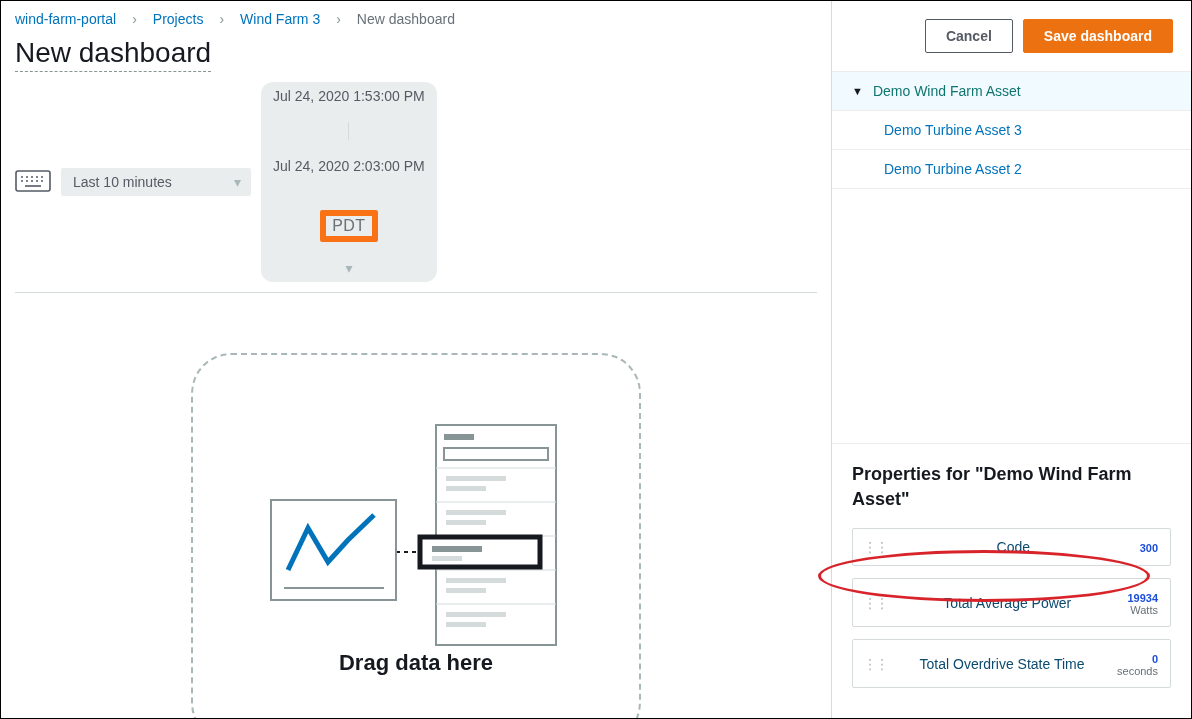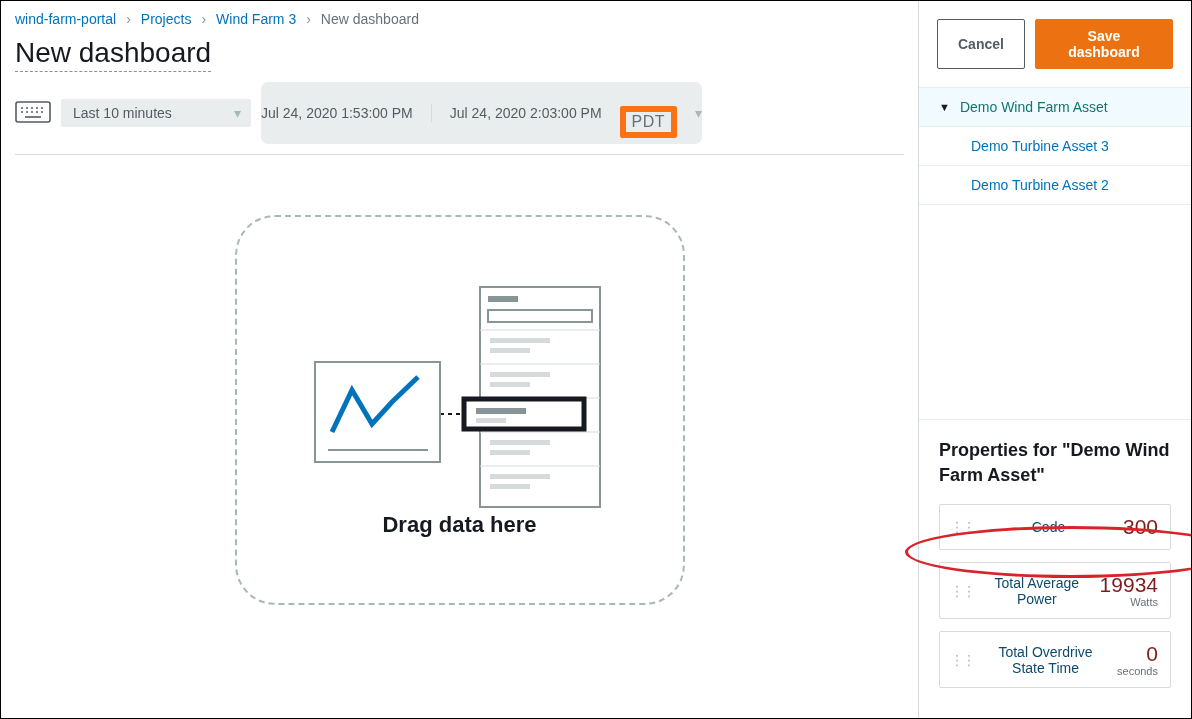--- a/index.html
+++ b/index.html
@@ -9,29 +9,29 @@
     color: #16191f;
     background: #fff;
     width: 1192px;
     height: 719px;
     overflow: hidden;
     border: 1px solid #000;
   }
   .layout { display: flex; height: 100%; }
   .main { flex: 1; padding: 10px 14px; overflow: hidden; }
   .sidebar {
-    width: 273px;
+    width: 360px;
     border-left: 1px solid #d5dbdb;
     display: flex;
     flex-direction: column;
     background: #fff;
   }
 
   
-  .breadcrumbs { display: flex; align-items: center; gap: 10px; font-size: 14px; margin-bottom: 10px; }
+  .breadcrumbs { display: flex; align-items: center; gap: 16px; font-size: 14px; margin-bottom: 10px; }
   .breadcrumbs a { color: #0073bb; text-decoration: none; cursor: pointer; }
   .breadcrumbs .chev { color: #879596; }
   .breadcrumbs .current { color: #687078; }
 
   
   .page-title {
     font-size: 28px;
     font-weight: 400;
     border-bottom: 1px dashed #879596;
     display: inline-block;
@@ -49,26 +49,27 @@
     color: #545b64;
     min-width: 190px;
     position: relative;
   }
   .range-select .caret {
     position: absolute; right: 10px; top: 50%; transform: translateY(-50%);
     color: #aab7b8;
   }
   .time-pill {
     background: #eaeded;
-    padding: 6px 0;
-    border-radius: 7px;
+    padding: 6px 12px;
+    border-radius: 12px;
     color: #545b64;
     display: flex;
     align-items: center;
     gap: 18px;
+    flex-direction: column;
   }
   .time-pill .divider { width: 1px; height: 18px; background: #d5dbdb; }
   .tz-badge {
     border: 6px solid #f97316; border-radius: 2px; padding: 1px 6px;
     font-size: 16px; color: #687078; letter-spacing: 0.5px; margin-top: 18px;
   }
   .tz-caret { color: #aab7b8; }
   .hr { height: 1px; background: #d5dbdb; border: none; margin-top: 6px; }
 
   
@@ -132,21 +133,21 @@
     padding: 10px 12px 10px 10px;
     margin-bottom: 12px;
     display: flex; align-items: center; gap: 10px;
     position: relative;
     background: #fff;
     cursor: grab;
   }
   .grip { color: #aab7b8; display: flex; flex-direction: column; line-height: 6px; font-size: 14px; letter-spacing: -2px; user-select: none; }
   .prop-name { flex: 1; font-size: 14px; color: #0c4a6e; text-align: center; }
   .prop-val { text-align: right; }
-  .prop-val .num { font-size: 21px; color: #7f1d1d; }
+  .prop-val .num { font-size: 11px; color: #1d4ed8; font-weight: bold; }
   .prop-val .unit { font-size: 11px; color: #687078; display: block; margin-top: -1px; }
 
   .highlight-ring {
     position: absolute;
     border: 3px solid #d8232a;
     border-radius: 50%;
     pointer-events: none;
   }
 </style>
 </head>

